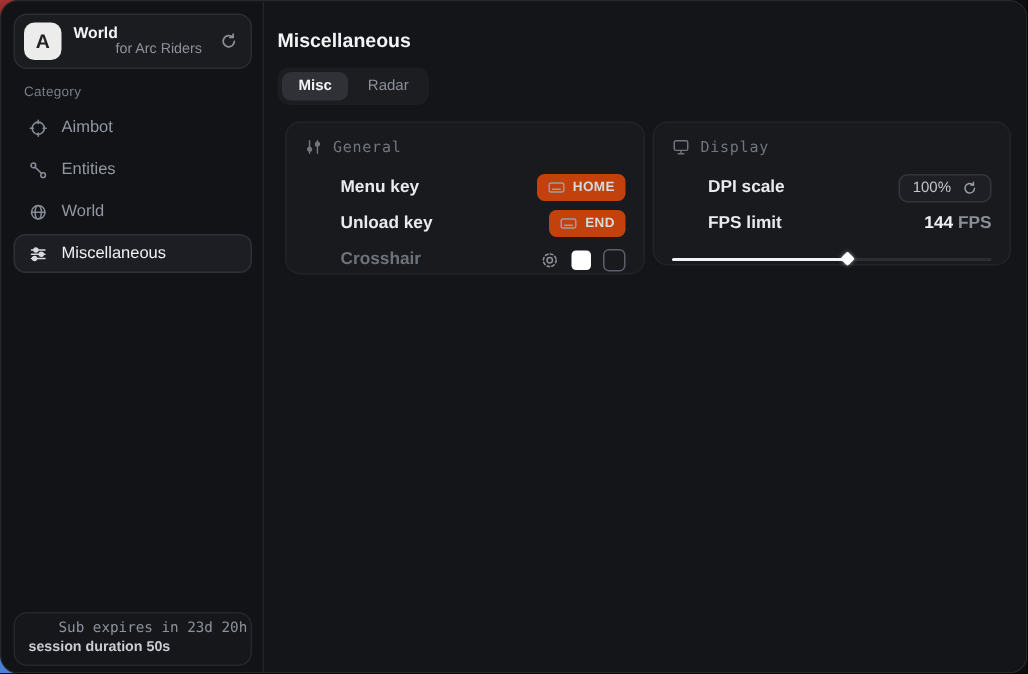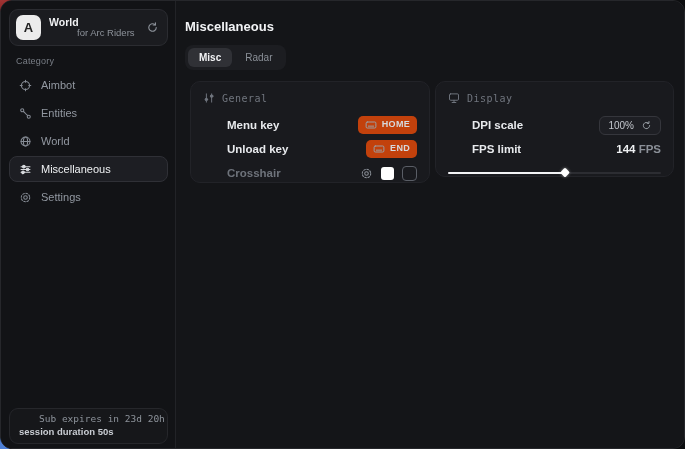--- a/index.html
+++ b/index.html
@@ -135,27 +135,20 @@
           <span>World</span>
         </div>
         <div class="nav-item selected">
           <svg width="13" height="13" viewBox="0 0 16 16" fill="none" stroke="currentColor" stroke-width="1.3" stroke-linecap="round">
             <path d="M2.5 4.5h11 M2.5 8h11 M2.5 11.5h11"></path>
             <circle cx="6" cy="4.5" r="1.6" fill="currentColor"></circle>
               <circle cx="10.5" cy="8" r="1.6" fill="currentColor"></circle>
               <circle cx="5" cy="11.5" r="1.6" fill="currentColor"></circle>
           </svg>
           <span>Miscellaneous</span>
-        </div>
-        <div class="nav-item">
-          <svg width="13" height="13" viewBox="0 0 16 16" fill="none" stroke="currentColor" stroke-width="1.3" stroke-linecap="round">
-            <circle cx="8" cy="8" r="2.2"></circle>
-              <circle cx="8" cy="8" r="5.2" stroke-dasharray="2.1 1.95"></circle>
-          </svg>
-          <span>Settings</span>
         </div>
       </div>
 
       <div class="sub-card">
         <div class="sub-line1">Sub expires in 23d 20h</div>
         <div class="sub-line2">session duration 50s</div>
       </div>
     </div>
 
     <div class="main">

